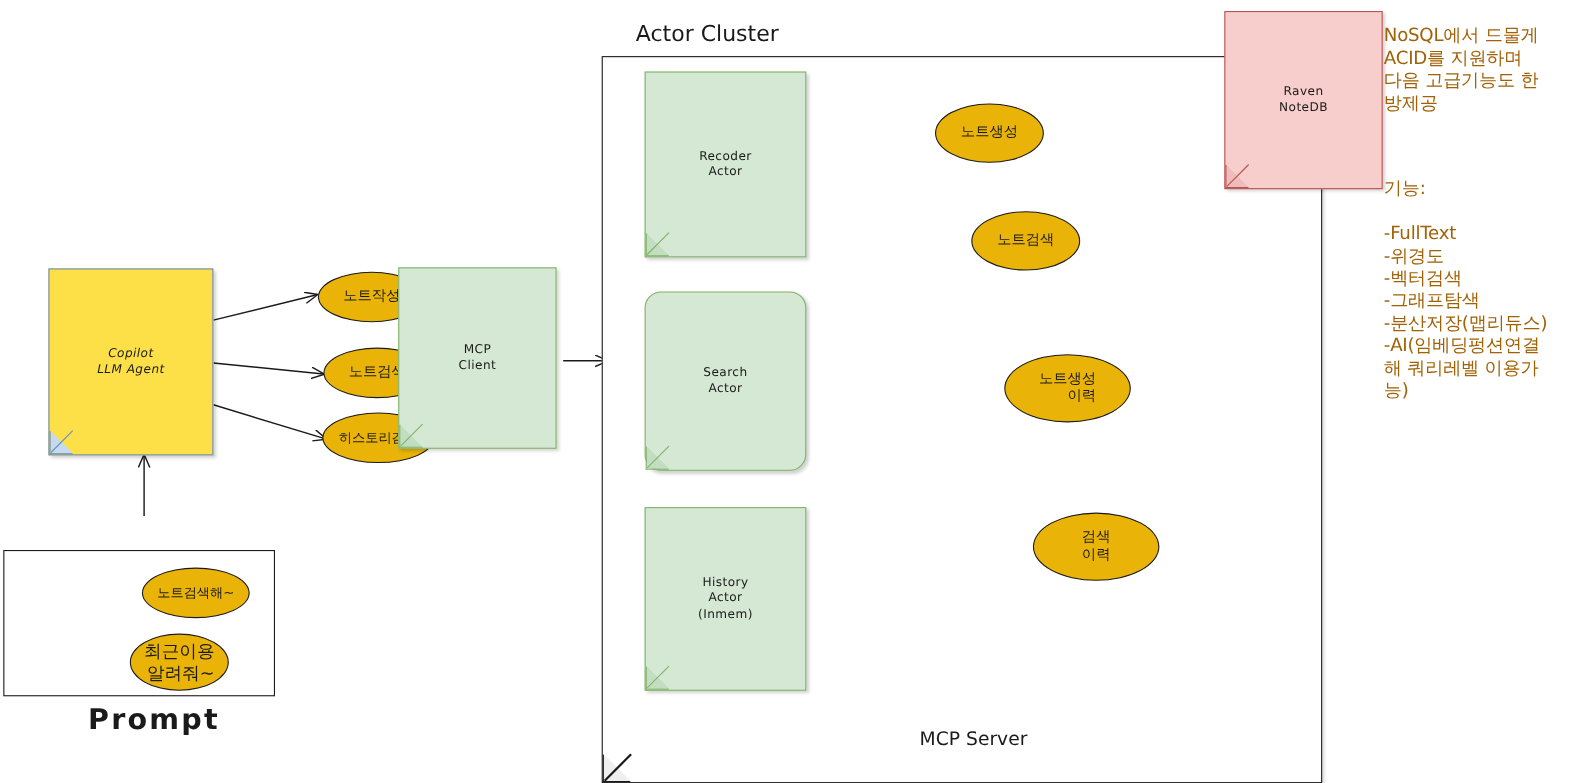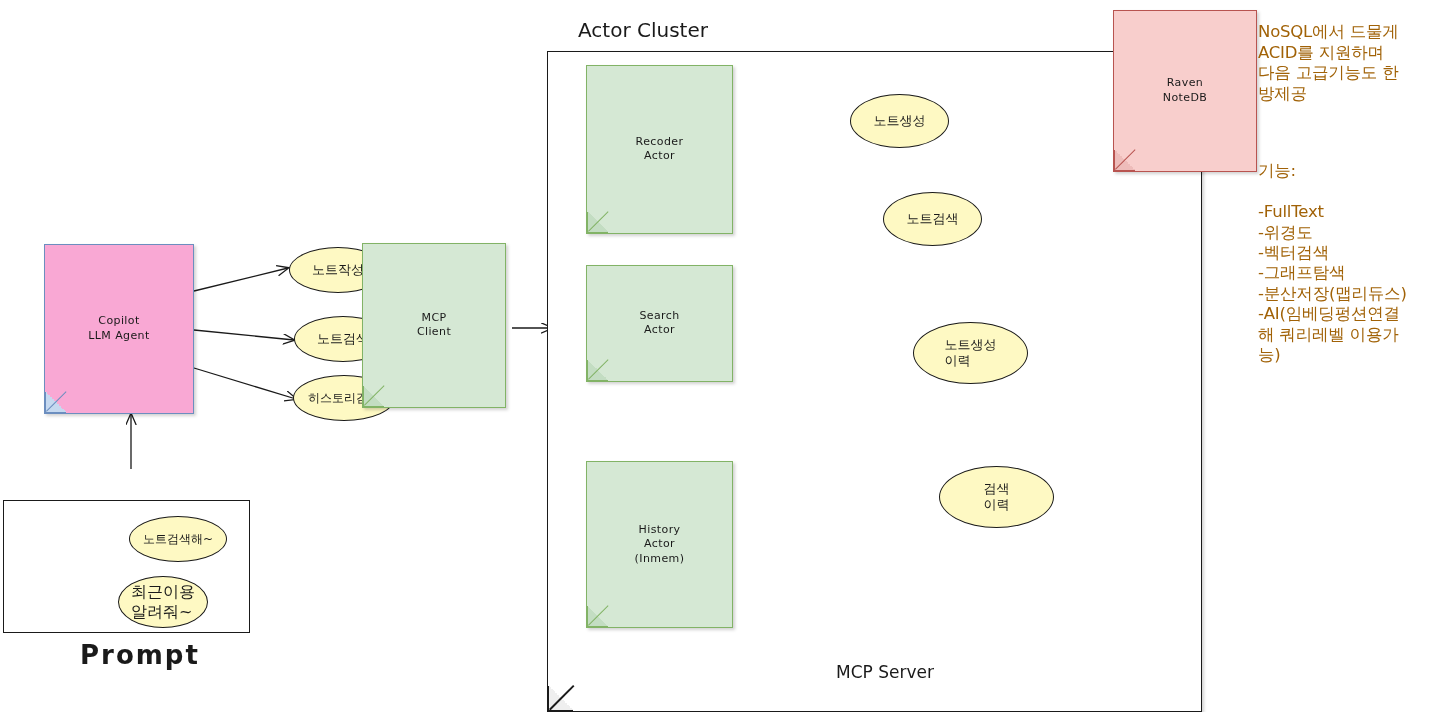--- a/index.html
+++ b/index.html
@@ -21,21 +21,21 @@
   }
   .note .fold{
     position:absolute;left:0;bottom:0;width:20px;height:20px;
     background:linear-gradient(45deg,#c3ddc2 0 50%, transparent 50% 100%);
     border-left:1px solid #82b366;border-bottom:1px solid #82b366;
   }
   .note .fold:after{
     content:"";position:absolute;left:0;bottom:0;width:28px;height:1px;
     background:#82b366;transform-origin:0 0;transform:rotate(-45deg);
   }
-  .note.blue{border-color:#6c8ebf;background:#f9a8d4;}
+  .note.blue{border-color:#6c8ebf;background:#fde047;font-style:italic;}
   .note.blue .fold{background:linear-gradient(45deg,#c6d9f0 0 50%, transparent 50% 100%);
     border-left-color:#6c8ebf;border-bottom-color:#6c8ebf;}
   .note.blue .fold:after{background:#6c8ebf;}
   .note.pink{border-color:#b85450;background:#f8cecc;}
   .note.pink .fold{background:linear-gradient(45deg,#eebcba 0 50%, transparent 50% 100%);
     border-left-color:#b85450;border-bottom-color:#b85450;}
   .note.pink .fold:after{background:#b85450;}
 
   .note .lbl{
     position:absolute;left:0;right:0;top:50%;transform:translateY(-50%);
@@ -61,22 +61,22 @@
   }
 
   .plainbox{
     position:absolute;box-sizing:border-box;
     border:1.5px solid #1a1a1a;background:#ffffff;
   }
 
   
   .ell{
     position:absolute;box-sizing:border-box;
-    border:1px solid #1a1a1a;border-radius:50%;background:#fef9c3;
-    display:flex;align-items:center;justify-content:center;text-align:left;
+    border:1px solid #1a1a1a;border-radius:50%;background:#eab308;
+    display:flex;align-items:center;justify-content:center;text-align:right;
     font-family:"DejaVu Sans", sans-serif;
     font-size:13px;color:#1a1a1a;line-height:1.25;white-space:pre-line;
   }
 
   
   .cap{
     position:absolute;color:#1a1a1a;white-space:pre-line;
     font-family:"DejaVu Sans", sans-serif;
   }
   .title-actor{font-size:20px;}
@@ -153,21 +153,21 @@
     <span class="lbl">MCP
 Client</span>
   </div>
 
   <div class="note" style="left:586px;top:65px;width:147px;height:169px;">
     <span class="fold"></span>
     <span class="lbl">Recoder
 Actor</span>
   </div>
 
-  <div class="note" style="left:586px;top:265px;width:147px;height:117px;">
+  <div class="note" style="left:586px;top:265px;width:147px;height:163px;border-radius:15px;">
     <span class="fold"></span>
     <span class="lbl">Search
 Actor</span>
   </div>
 
   <div class="note" style="left:586px;top:461px;width:147px;height:167px;">
     <span class="fold"></span>
     <span class="lbl">History
 Actor
 (Inmem)</span>

